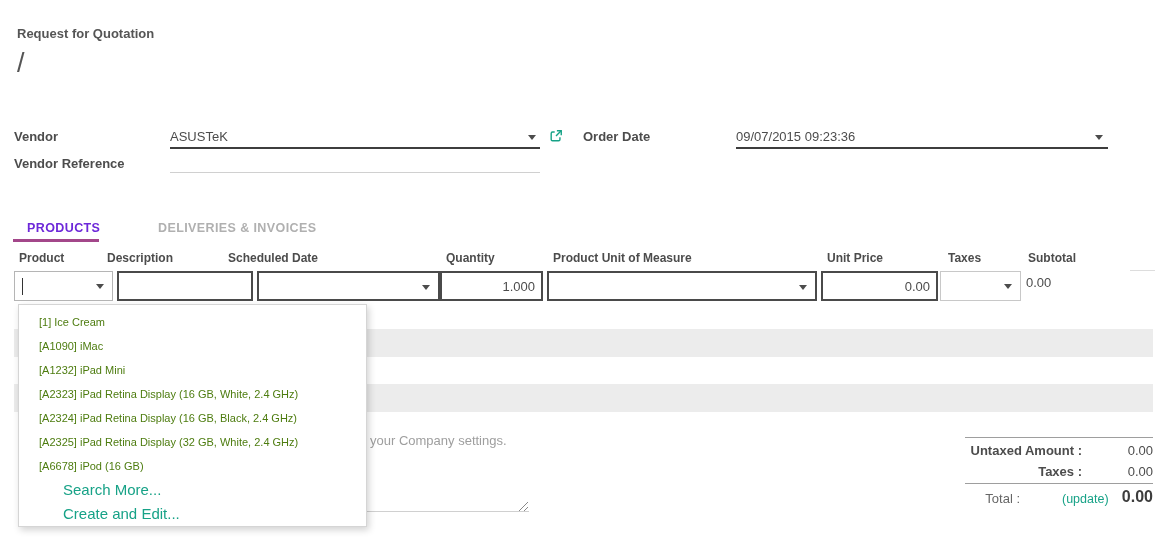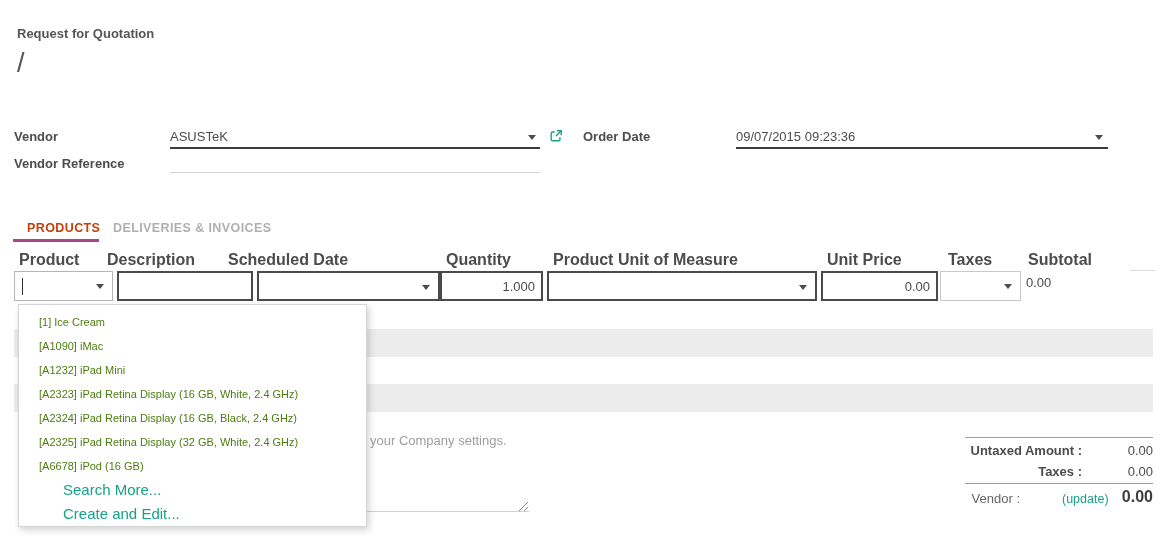--- a/index.html
+++ b/index.html
@@ -9,24 +9,24 @@
   }
   .abs{position:absolute;}
   .lbl{font-size:13px;font-weight:bold;color:#4c4c4c;}
   .val{font-size:13px;color:#4c4c4c;}
   .title-label{font-size:13px;font-weight:bold;color:#555;}
   .record-name{font-size:27px;color:#555;}
   .uline-dark{height:2px;background:#3d3d3d;}
   .uline-light{height:1px;background:#d0d0d0;}
   .caret{width:0;height:0;border-left:4px solid transparent;border-right:4px solid transparent;border-top:5px solid #4c4c4c;display:inline-block;}
   .tab{font-size:12.5px;font-weight:bold;letter-spacing:.4px;cursor:pointer;}
-  .tab.active{color:#c2410c;}
-  .tab.inactive{color:#b0b0b0;}
+  .tab.active{color:#6d28d9;}
+  .tab.inactive{color:#b0b0b0;margin-left:45px;}
   .tab-underline{height:3px;background:#a3478a;}
-  .th{position:absolute;top:251px;font-size:16px;font-weight:bold;color:#4c4c4c;white-space:nowrap;}
+  .th{position:absolute;top:251px;font-size:12px;font-weight:bold;color:#4c4c4c;white-space:nowrap;}
   .cellbox{position:absolute;top:271px;height:30px;background:#fff;box-sizing:border-box;display:flex;align-items:center;}
   .cellbox.dark{border:2px solid #4a4a4a;}
   .cellbox.light1{border:1px solid #b5b5b5;}
   .cellbox.light2{border:1px solid #c8c8c8;}
   .cellbox input{border:none;outline:none;background:transparent;width:100%;height:100%;
     font-family:"Liberation Sans",sans-serif;font-size:13px;color:#4c4c4c;padding:0 6px;box-sizing:border-box;}
   .cellbox input.num{text-align:right;}
   .cellbox .caret{position:absolute;right:8px;top:12px;}
   .text-cursor{position:absolute;left:7px;top:6px;width:1px;height:17px;background:#333;}
   .stripe{position:absolute;left:14px;width:1139px;height:28px;background:#ececec;}
@@ -140,17 +140,17 @@
     <path d="M12 2 L3 11" stroke="#8a8a8a" stroke-width="1" fill="none"></path>
     <path d="M12 7 L8 11" stroke="#8a8a8a" stroke-width="1" fill="none"></path>
   </svg>
 
   <div class="sumline" style="top:437px;"></div>
   <div class="sum-label" style="top:443px;">Untaxed Amount :</div>
   <div class="sum-value" style="top:443px;">0.00</div>
   <div class="sum-label" style="top:464px;">Taxes :</div>
   <div class="sum-value" style="top:464px;">0.00</div>
   <div class="sumline" style="top:483px;"></div>
-  <div class="abs" style="left:900px;top:491px;width:120px;text-align:right;font-size:13px;color:#666;">Vendor :</div>
+  <div class="abs" style="left:900px;top:491px;width:120px;text-align:right;font-size:13px;color:#666;">Total :</div>
   <a class="abs linkish teal" style="left:1062px;top:492px;font-size:12.5px;">(update)</a>
   <div class="abs" style="left:1082px;top:488px;width:71px;text-align:right;font-size:16px;font-weight:bold;color:#3d3d3d;">0.00</div>
 
 </div>
 
 </body></html>

